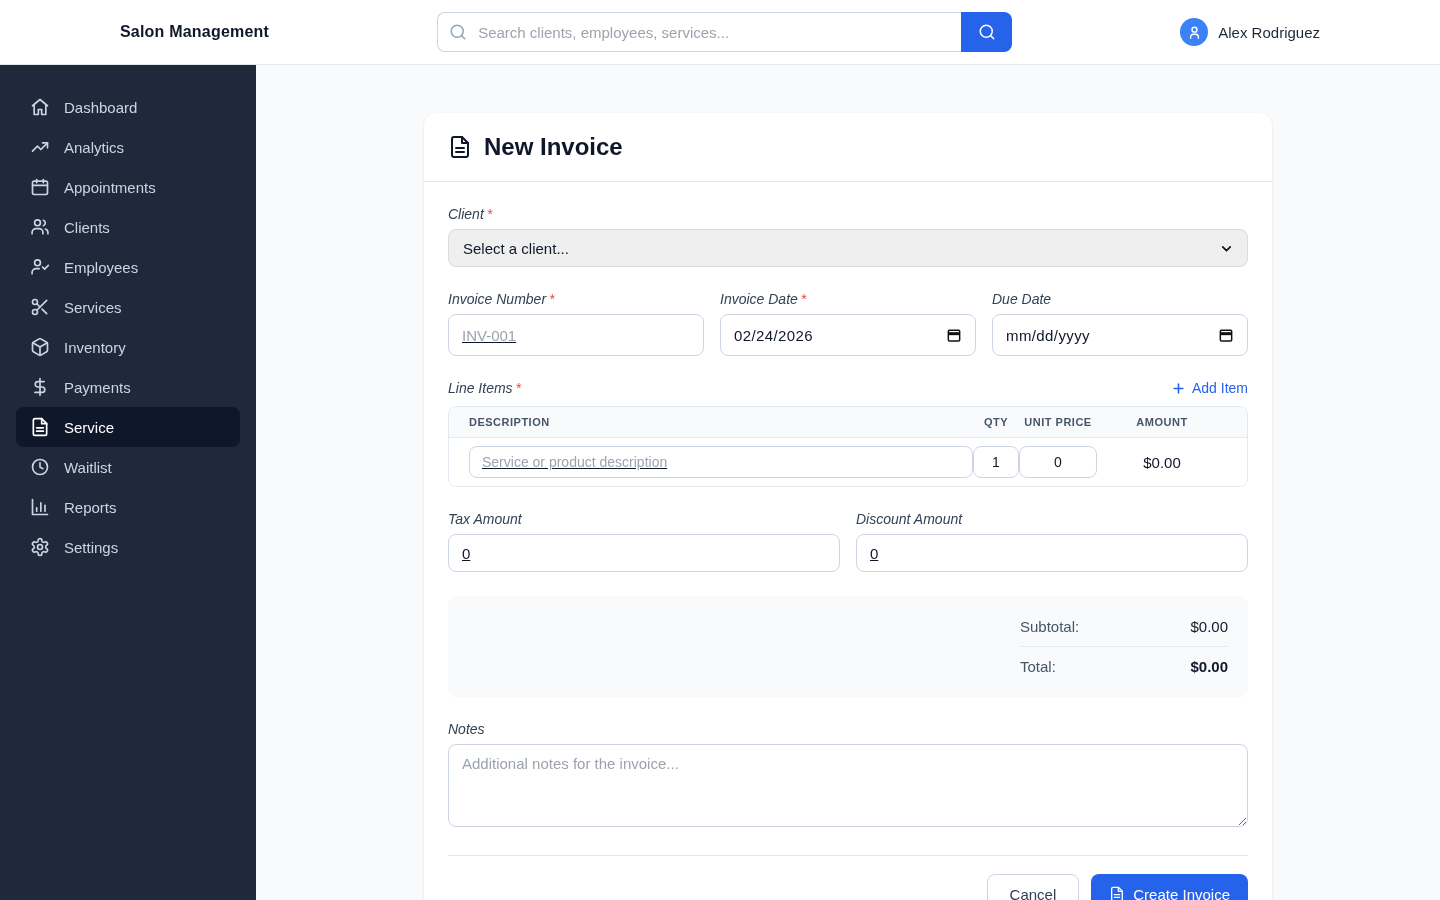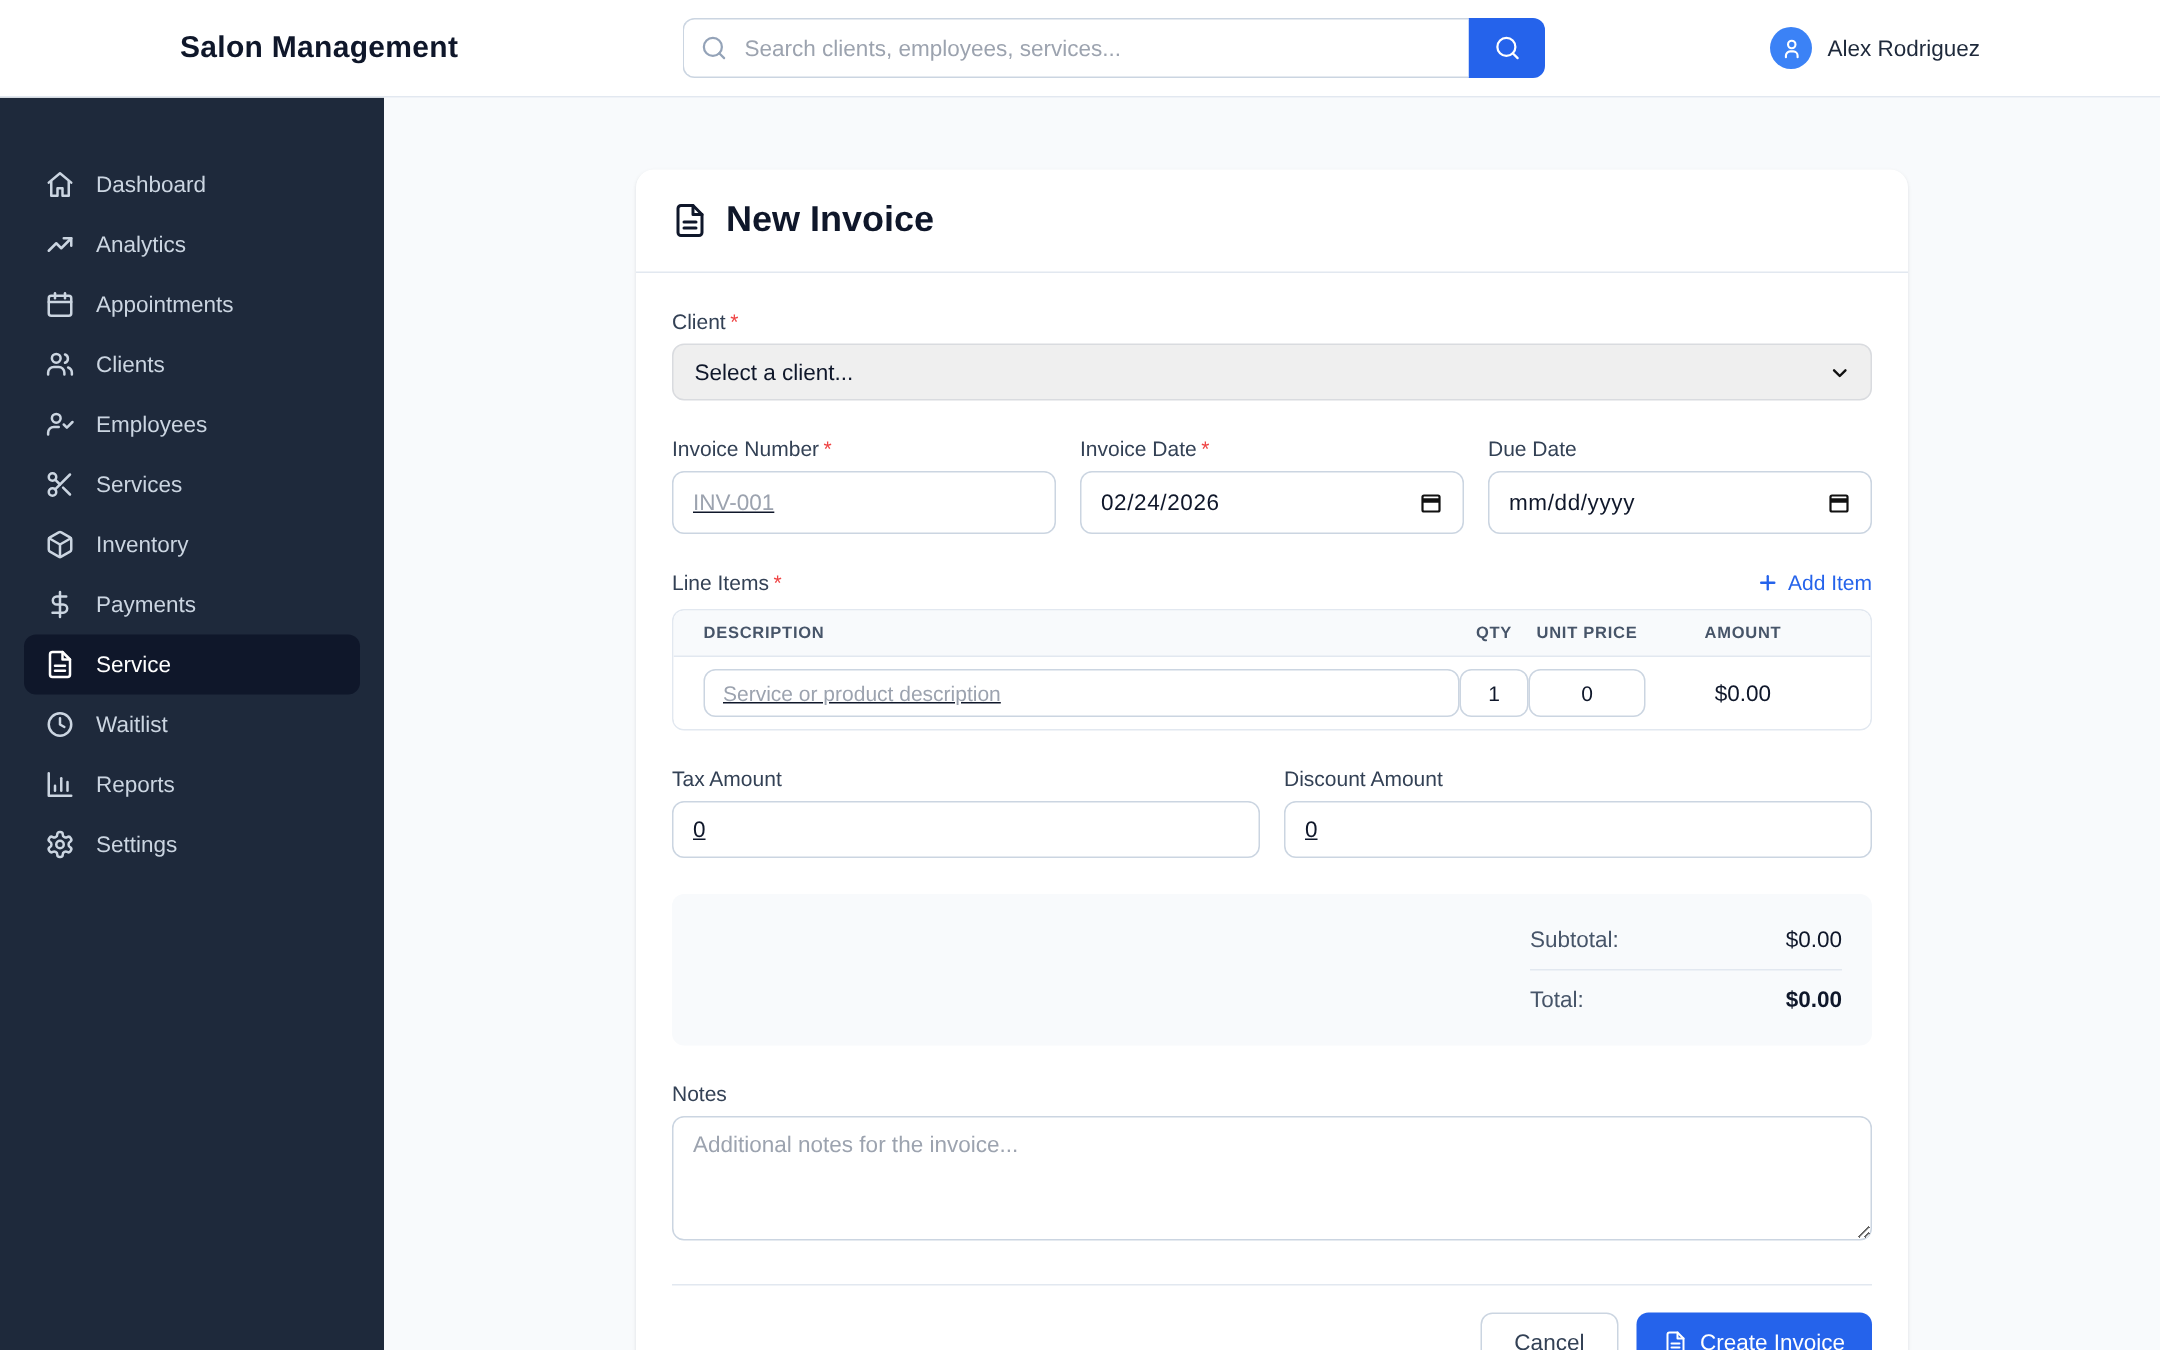--- a/index.html
+++ b/index.html
@@ -27,21 +27,21 @@
 
   
   .topbar{
     height:65px;background:#ffffff;border-bottom:1px solid var(--border);
     position:relative;z-index:5;
   }
   .topbar-inner{
     max-width:1200px;margin:0 auto;height:100%;
     display:flex;align-items:center;justify-content:space-between;
   }
-  .app-title{font-size:20px;font-weight:700;color:var(--text-dark);letter-spacing:.2px;}
+  .app-title{font-size:16px;font-weight:700;color:var(--text-dark);letter-spacing:.2px;}
   .searchbar{display:flex;align-items:stretch;height:40px;}
   .searchbar .search-field{
     width:524px;height:40px;border:1px solid var(--input-border);border-right:none;
     border-radius:8px 0 0 8px;padding:0 14px 0 40px;font-size:15px;color:var(--text-dark);
     outline:none;background:#fff;font-family:"Liberation Sans", sans-serif;
   }
   .searchbar .search-field::placeholder{color:var(--placeholder);}
   .search-wrap{position:relative;display:flex;}
   .search-wrap .lead-icon{
     position:absolute;left:12px;top:50%;transform:translateY(-50%);color:#94a3b8;
@@ -53,21 +53,21 @@
   .user-chip{display:flex;align-items:center;gap:10px;}
   .avatar{
     width:28px;height:28px;border-radius:50%;background:var(--avatar);
     display:flex;align-items:center;justify-content:center;color:#fff;
   }
   .user-name{font-size:15px;font-weight:500;color:#1e293b;}
 
   
   .sidebar{
     position:absolute;left:0;top:65px;bottom:0;width:256px;
-    background:var(--sidebar-bg);padding-top:38px;
+    background:var(--sidebar-bg);padding-top:22px;
   }
   .nav-item{
     height:40px;margin:0 16px;border-radius:8px;display:flex;align-items:center;
     gap:14px;padding:0 14px;color:#cbd5e1;font-size:15px;cursor:pointer;
   }
   .nav-item .nav-icon{color:#cbd5e1;flex:0 0 auto;}
   .nav-item.active{background:var(--sidebar-active);color:#ffffff;}
   .nav-item.active .nav-icon{color:#ffffff;}
 
   
@@ -77,21 +77,21 @@
     box-shadow:0 1px 3px rgba(15,23,42,.08), 0 1px 2px rgba(15,23,42,.04);
   }
   .card-header{
     display:flex;align-items:center;gap:12px;padding:20px 24px;
     border-bottom:1px solid var(--border);
   }
   .card-header .title-icon{color:var(--text-dark);}
   .card-title{font-size:24px;font-weight:600;color:var(--text-dark);}
 
   .form{padding:24px;}
-  .field-label{font-size:14px;font-weight:500;color:var(--text-label);margin-bottom:7px;display:block;}
+  .field-label{font-size:14px;font-weight:500;color:var(--text-label);margin-bottom:7px;display:block;font-style:italic;}
   .req{color:var(--required);margin-left:3px;}
 
   .select-box{
     width:100%;height:38px;background:#efefef;border:1px solid #d9dbdf;border-radius:8px;
     display:flex;align-items:center;justify-content:space-between;
     padding:0 14px;font-size:15px;color:var(--text-dark);cursor:pointer;
   }
   .select-box .chev{color:#111;}
 
   .row-3{display:grid;grid-template-columns:1fr 1fr 1fr;gap:16px;margin-top:24px;}

